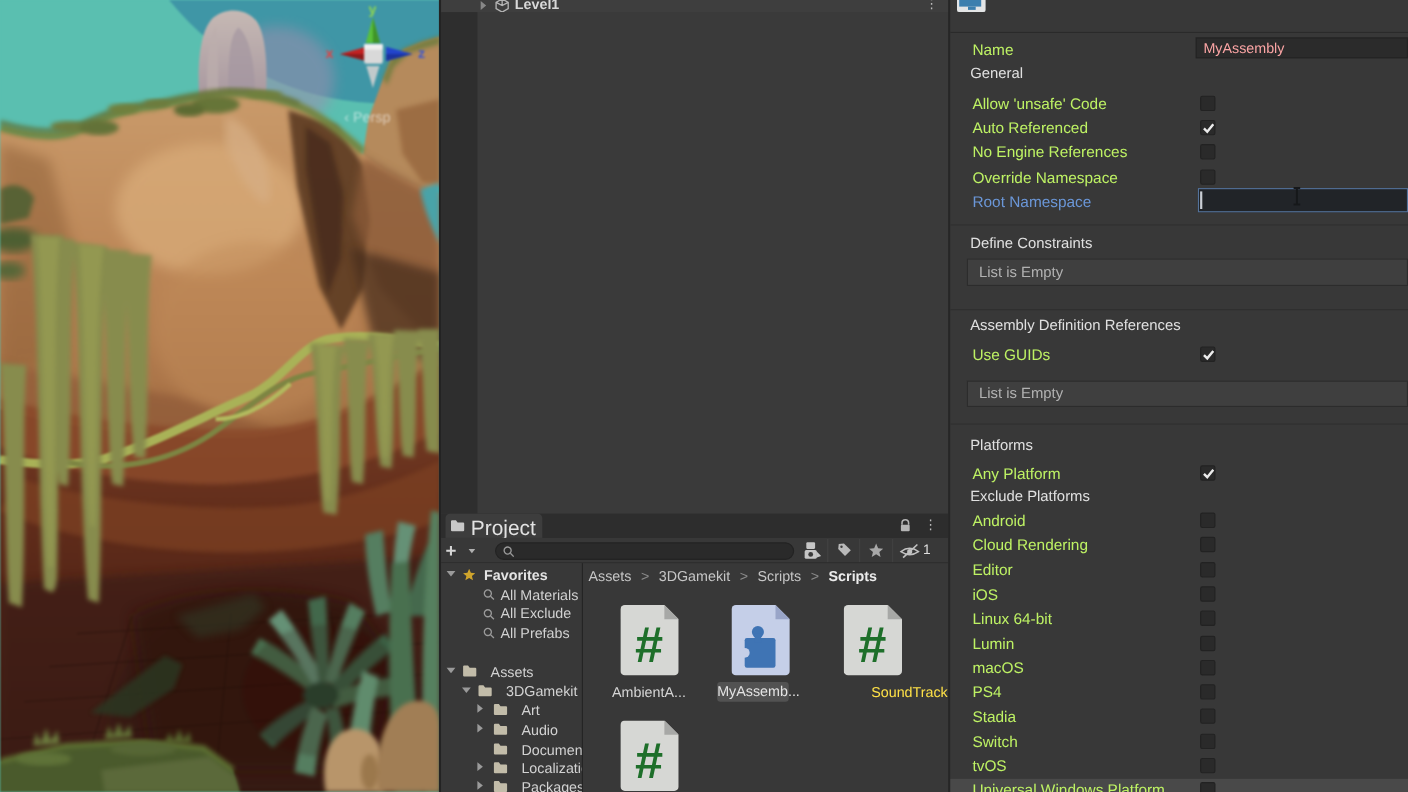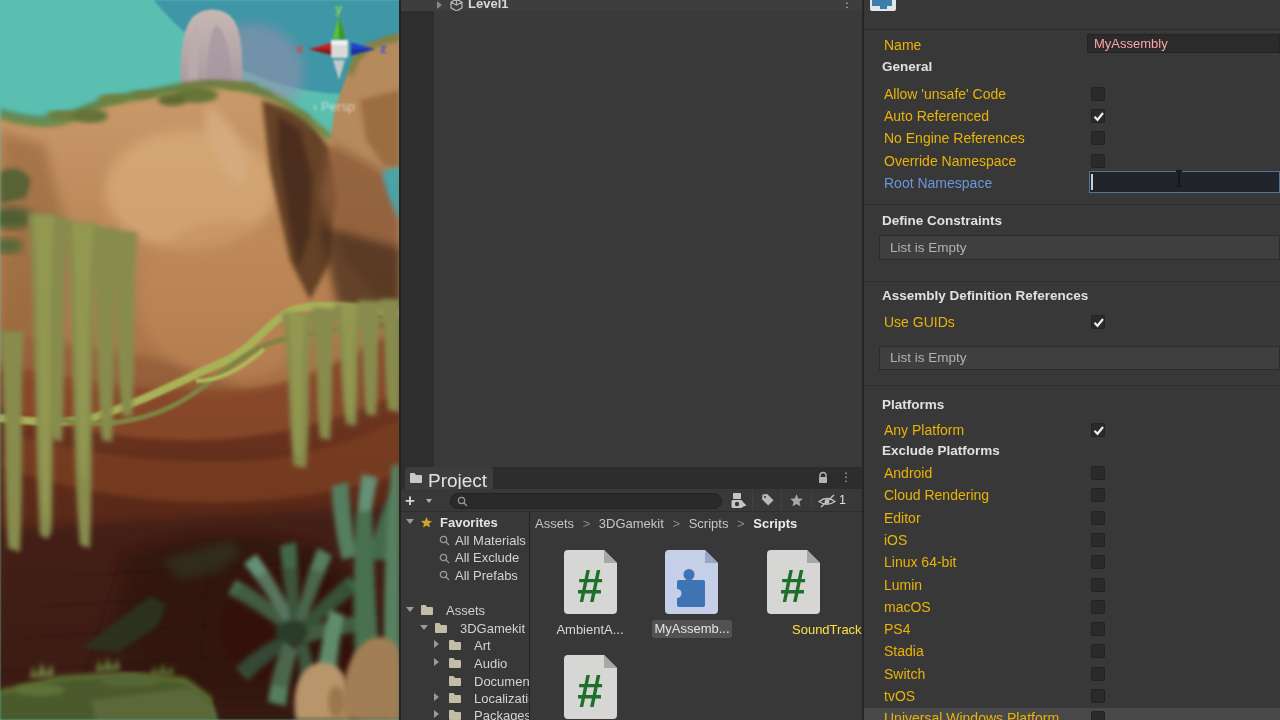--- a/index.html
+++ b/index.html
@@ -1,20 +1,20 @@
 <!DOCTYPE html>
 <html><head>
 <meta charset="utf-8">
 <style>
 *{margin:0;padding:0;box-sizing:border-box}
 html,body{width:1280px;height:720px;overflow:hidden;background:#383838;
 font-family:"Liberation Sans",sans-serif;}
 .a{position:absolute}
-.lb{position:absolute;left:884px;font-size:14px;color:#eab308;height:16px;line-height:16px;white-space:nowrap}
-.hd{position:absolute;left:882px;font-size:13.5px;font-weight:bold;color:#e0e0e0;height:16px;line-height:16px;white-space:nowrap}
+.lb{position:absolute;left:884px;font-size:14px;color:#bef264;height:16px;line-height:16px;white-space:nowrap}
+.hd{position:absolute;left:882px;font-size:13.5px;font-weight:normal;color:#e0e0e0;height:16px;line-height:16px;white-space:nowrap}
 .cb{position:absolute;left:1091px;width:14px;height:14px;background:#2a2a2a;border:1px solid #222;border-radius:2px}
 .lbox{position:absolute;left:879px;right:0;background:#3f3f3f;border:1px solid #2c2c2c;color:#b2b2b2;font-size:13.5px;padding-left:10px}
 .tr{position:absolute;font-size:13px;color:#d2d2d2;height:14px;line-height:14px;white-space:nowrap}
 .arrD{position:absolute;width:0;height:0;border-left:4px solid transparent;border-right:4px solid transparent;border-top:5px solid #9a9a9a}
 .arrR{position:absolute;width:0;height:0;border-top:4px solid transparent;border-bottom:4px solid transparent;border-left:5px solid #9a9a9a}
 </style>
 </head>
 <body>
 
 <div class="a" id="scene" style="left:0;top:0;width:400px;height:720px;background:#5abfb0">
@@ -316,21 +316,21 @@
   <path d="M4 0 H40 L53 13 V60 a4 4 0 0 1 -4 4 H4 a4 4 0 0 1 -4 -4 V4 a4 4 0 0 1 4 -4 Z" fill="#d6d7d4"></path>
   <path d="M40 0 L53 13 H40 Z" fill="#a7a8a6"></path>
   <text x="26" y="52" font-size="46" font-weight="bold" text-anchor="middle" fill="#1e6f2a" font-family="Liberation Sans">#</text>
 </svg>
 <svg class="a" style="left:564px;top:655px" width="53" height="64" viewBox="0 0 53 64">
   <path d="M4 0 H40 L53 13 V60 a4 4 0 0 1 -4 4 H4 a4 4 0 0 1 -4 -4 V4 a4 4 0 0 1 4 -4 Z" fill="#d6d7d4"></path>
   <path d="M40 0 L53 13 H40 Z" fill="#a7a8a6"></path>
   <text x="26" y="52" font-size="46" font-weight="bold" text-anchor="middle" fill="#1e6f2a" font-family="Liberation Sans">#</text>
 </svg>
 <div class="a" style="left:552px;top:622px;width:76px;text-align:center;font-size:13px;color:#d6d6d6">AmbientA...</div>
-<div class="a" style="left:652px;top:620px;width:80px;text-align:center;font-size:13px;color:#e4e4e4;background:#525252;border-radius:3px;padding:1px 0 2px">MyAssemb...</div>
+<div class="a" style="left:652px;top:620px;width:65px;text-align:center;font-size:13px;color:#e4e4e4;background:#525252;border-radius:3px;padding:1px 0 2px">MyAssemb...</div>
 <div class="a" style="left:792px;top:622px;width:76px;text-align:left;font-size:13px;color:#fde047">SoundTrack</div>
 
 <div class="a" style="left:862px;top:0;width:2px;height:720px;background:#262626"></div>
 <div class="a" id="insp" style="left:864px;top:0;width:416px;height:720px;background:#383838;overflow:hidden"></div>
 
 <div class="a" style="left:870px;top:-13px;width:26px;height:24px;background:#e3e5e6;border-radius:2px;overflow:hidden">
   <div class="a" style="left:2px;top:0;width:20px;height:19px;background:#3c7fae"></div>
   <div class="a" style="left:10px;top:19px;width:7px;height:3px;background:#3c7fae"></div>
 
 </div>

